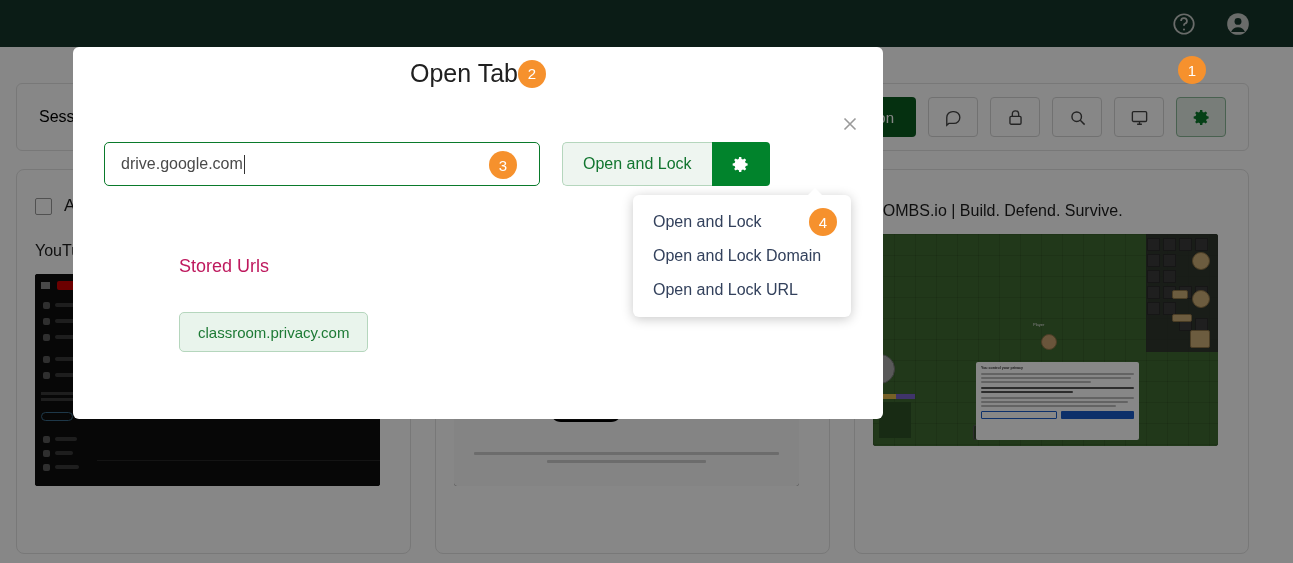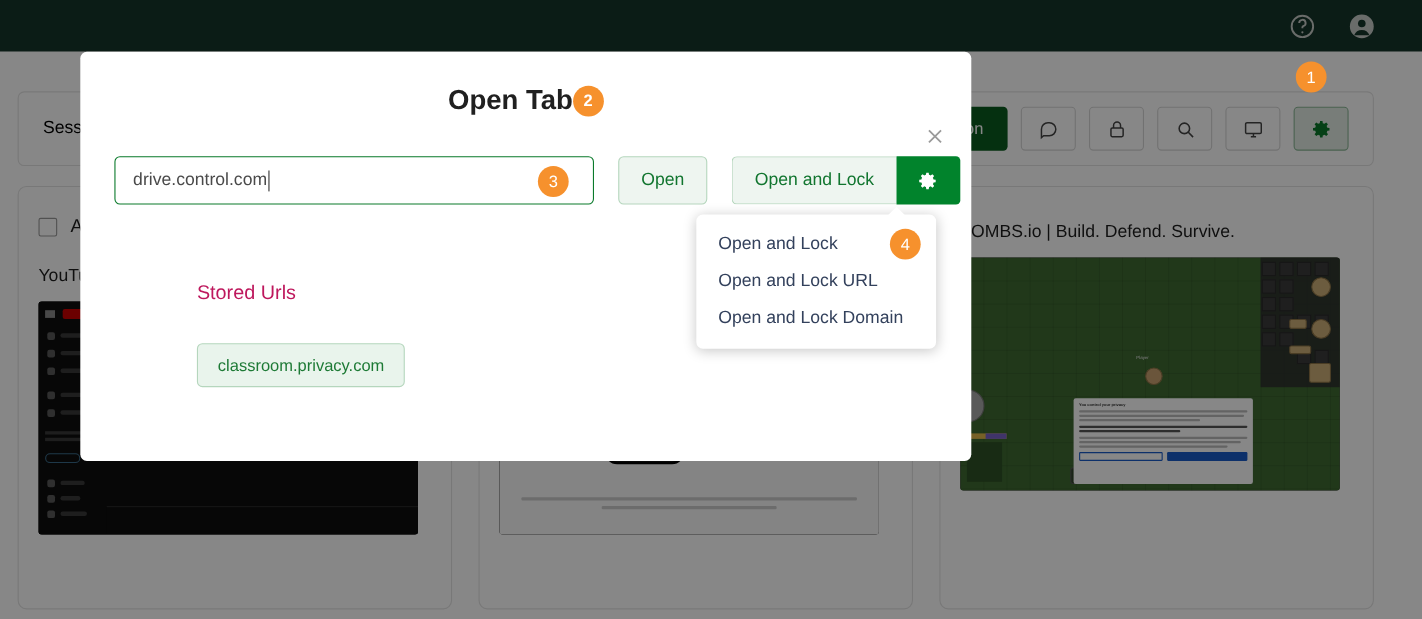--- a/index.html
+++ b/index.html
@@ -138,21 +138,21 @@
 
   
   .overlay { position: absolute; inset: 0; background: rgba(0,0,0,.47); }
 
   .modal {
     position: absolute; left: 73px; top: 47px; width: 810px; height: 372px;
     background: #fff; border-radius: 6px;
   }
   .modal-title {
     text-align: center; font-size: 25px; color: #202020;
-    padding-top: 30px; display: flex; align-items: center; justify-content: center; gap: 0; font-weight: bold;
+    padding-top: 12px; display: flex; align-items: center; justify-content: center; gap: 0;
   }
   .close-x {
     position: absolute; right: 22px; top: 66px; width: 22px; height: 22px;
     color: #9a9a9a;
   }
   .close-x svg { width: 22px; height: 22px; display:block; }
 
   .row-inputs {
     position: absolute; left: 31px; top: 95px; display: flex; align-items: center; gap: 22px;
   }
@@ -460,25 +460,24 @@
     </div>
 
     <div class="close-x">
       <svg viewBox="0 0 24 24" fill="none" stroke="currentColor" stroke-width="1.8">
         <path d="M6 6l12 12M18 6L6 18"></path>
       </svg>
     </div>
 
     <div class="row-inputs">
       <div class="url-input">
-        <span class="url-text">drive.control.com</span>
+        <span class="url-text">drive.google.com</span>
         <span class="caret"></span>
         <span class="badge" style="right:22px; top:8px; position:absolute;">3</span>
       </div>
-      <button class="btn-outline">Open</button>
       <div class="grp">
         <button class="btn-outline">Open and Lock</button>
         <button class="btn-gear">
           <svg viewBox="0 0 24 24" fill="currentColor">
             <path d="M12 8.3A3.7 3.7 0 1 0 12 15.7 3.7 3.7 0 0 0 12 8.3zm9 5.1v-2.8l-2.5-.4a6.9 6.9 0 0 0-.8-1.9l1.5-2-2-2-2 1.5a6.9 6.9 0 0 0-1.9-.8L13 2.5h-2.8l-.4 2.5a6.9 6.9 0 0 0-1.9.8l-2-1.5-2 2 1.5 2a6.9 6.9 0 0 0-.8 1.9l-2.5.4v2.8l2.5.4c.2.7.5 1.3.8 1.9l-1.5 2 2 2 2-1.5c.6.4 1.2.6 1.9.8l.4 2.5H13l.4-2.5c.7-.2 1.3-.5 1.9-.8l2 1.5 2-2-1.5-2c.4-.6.6-1.2.8-1.9z"></path>
           </svg>
         </button>
       </div>
     </div>
 
@@ -486,20 +485,20 @@
     <div class="chip">classroom.privacy.com</div>
 
   </div>
 
   <div class="dropdown">
     <div class="dd-item">
       <span>Open and Lock</span>
       <span class="badge" style="position:absolute; right:14px; top:3px;">4</span>
     </div>
     <div class="dd-item">
+      <span>Open and Lock Domain</span>
+    </div>
+    <div class="dd-item">
       <span>Open and Lock URL</span>
     </div>
-    <div class="dd-item">
-      <span>Open and Lock Domain</span>
-    </div>
   </div>
 
 </div>
 
 </body></html>

